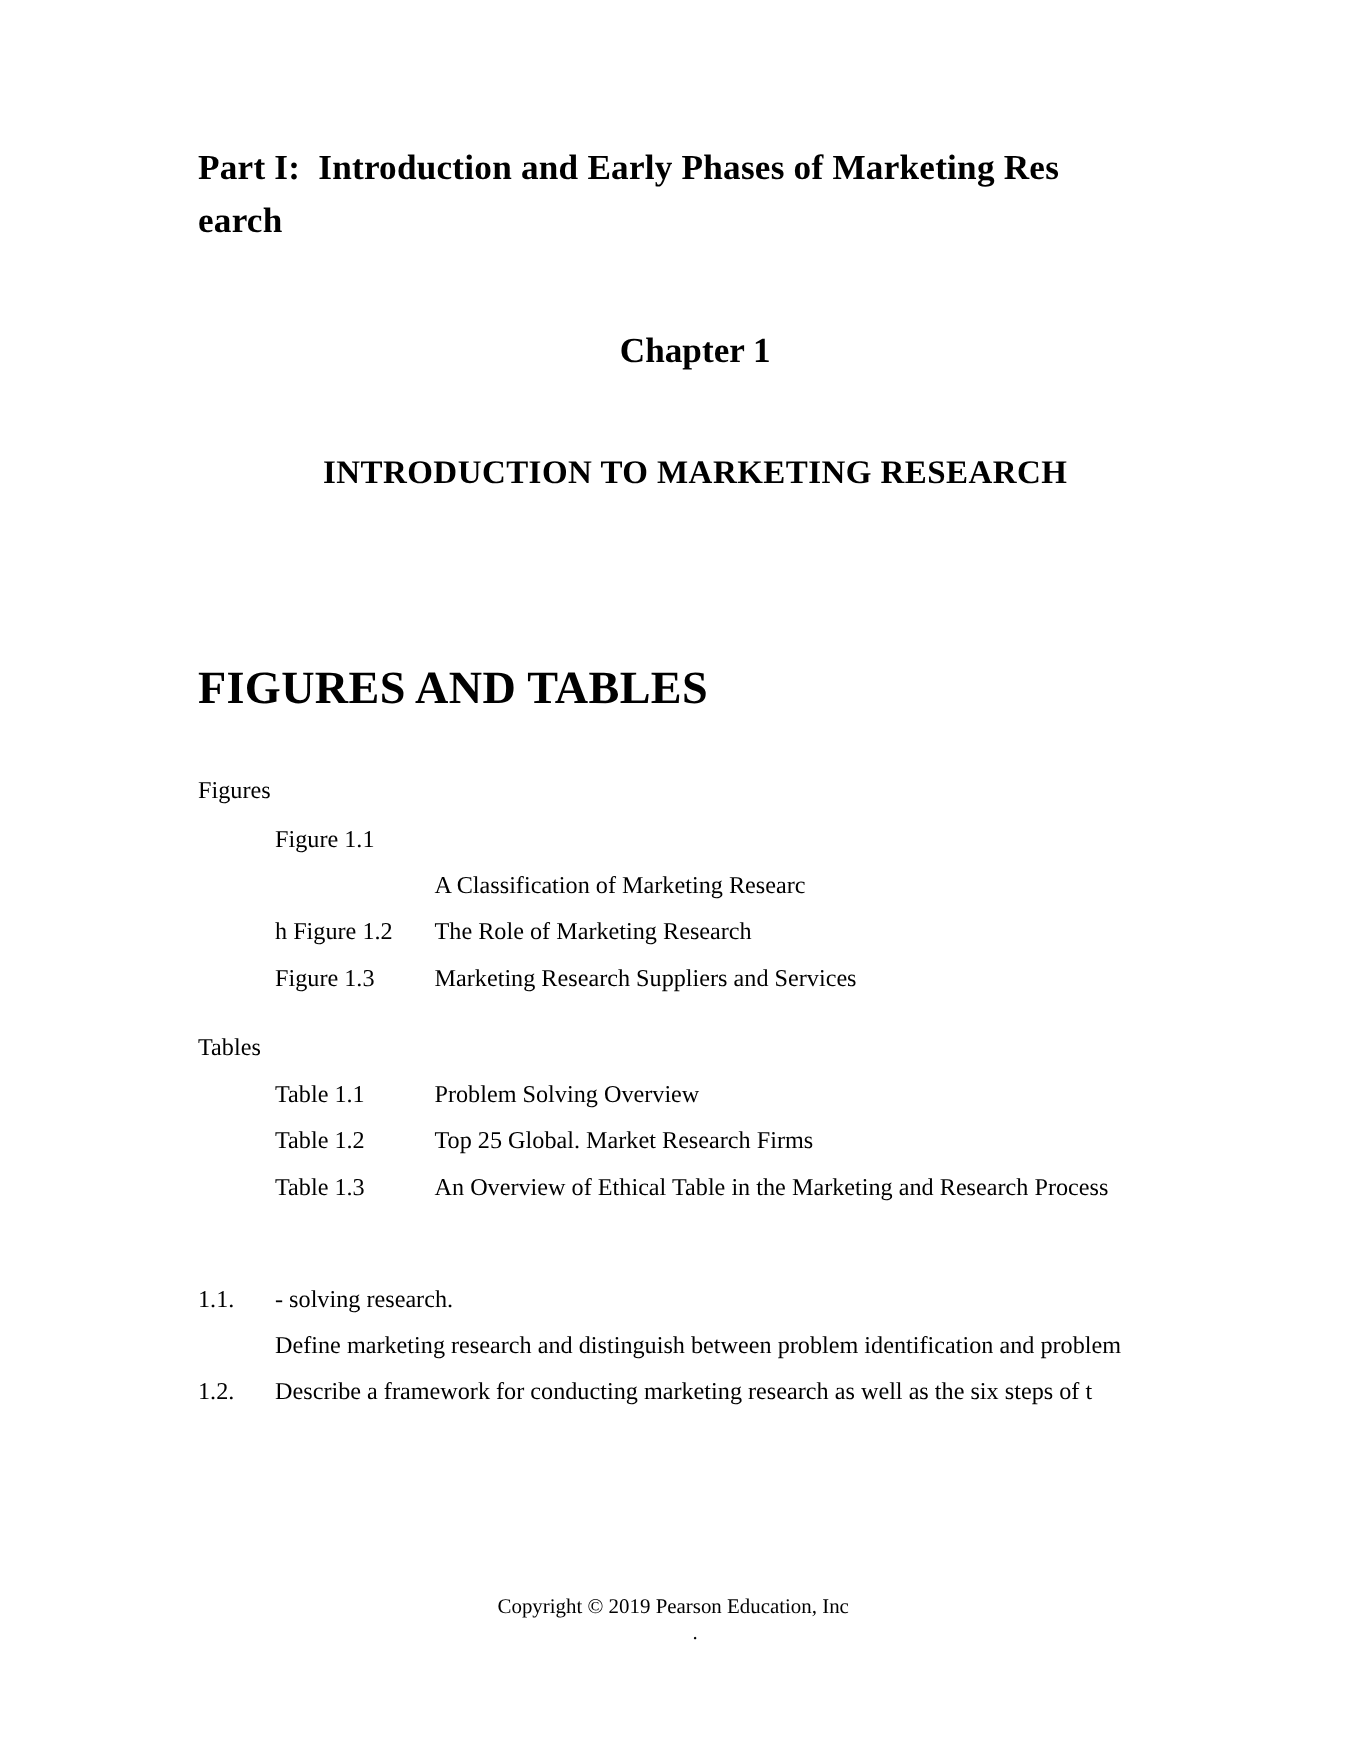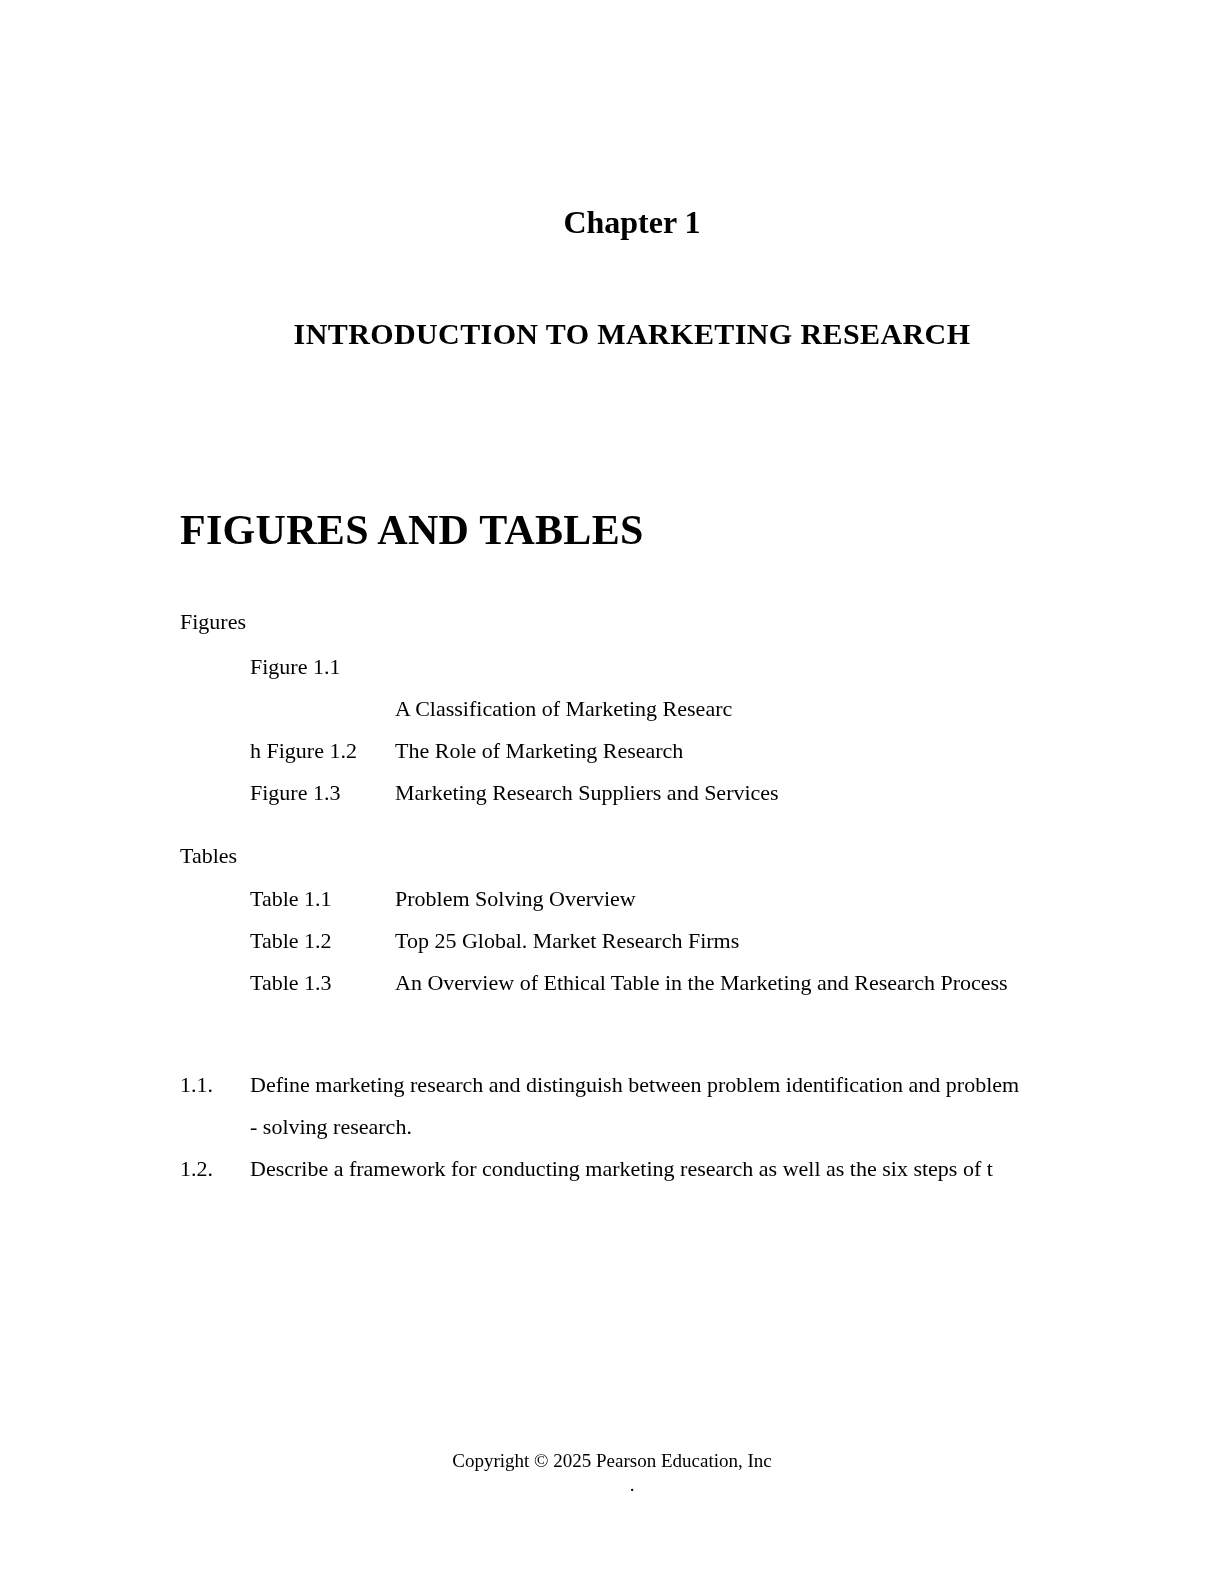--- a/index.html
+++ b/index.html
@@ -94,20 +94,21 @@
   .footer-period {
     line-height: 22px;
     padding-left: 40px;
   }
 </style>
 </head>
 <body>
 
 <div class="page">
 
+  <h1 class="part-title"><span>Part I:  Introduction and Early Phases of Marketing Res</span><br><span>earch</span></h1>
 
   <h2 class="chapter-label">Chapter 1</h2>
 
   <h2 class="chapter-title">INTRODUCTION TO MARKETING RESEARCH</h2>
 
   <h2 class="big-heading heading-figures">FIGURES AND TABLES</h2>
 
   <div class="list-label figures-label">Figures</div>
 
   <div class="ft-list">
@@ -144,31 +145,31 @@
       <span class="ft-ref">Table 1.3</span>
       <span class="ft-cap">An Overview of Ethical Table in the Marketing and Research Process</span>
     </div>
   </div>
 
 
   <div class="objectives">
     <div class="obj-row">
       <span class="obj-num">1.1.</span>
       <span class="obj-text">
+        <div class="obj-line">- solving research.</div>
         <div class="obj-line">Define marketing research and distinguish between problem identification and problem</div>
-        <div class="obj-line">- solving research.</div>
       </span>
     </div>
     <div class="obj-row">
       <span class="obj-num">1.2.</span>
       <span class="obj-text">
         <div class="obj-line">Describe a framework for conducting marketing research as well as the six steps of t</div>
 
       </span>
     </div>
   </div>
 
   <div class="footer">
-    <div class="footer-copyright">Copyright © 2025 Pearson Education, Inc</div>
+    <div class="footer-copyright">Copyright © 2019 Pearson Education, Inc</div>
     <div class="footer-period">.</div>
   </div>
 
 </div>
 
 </body></html>

